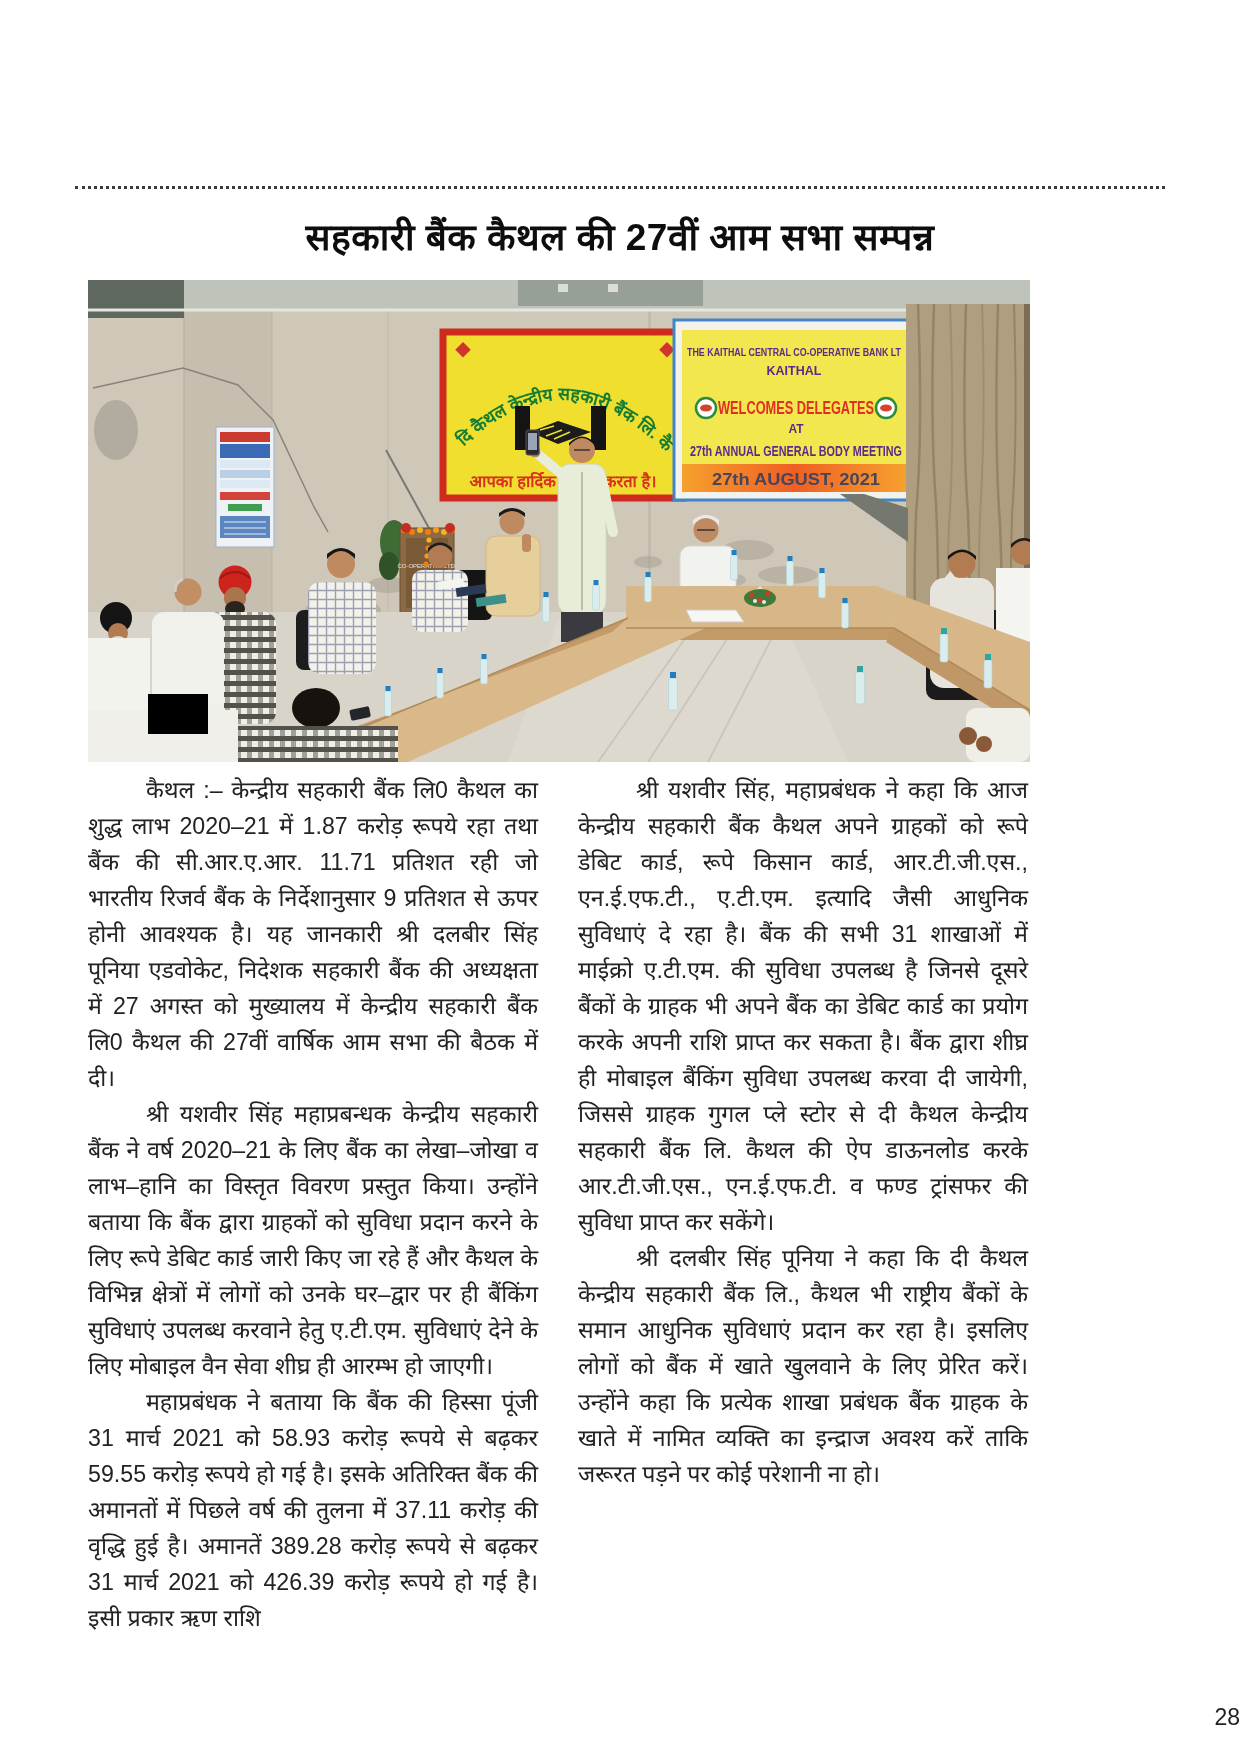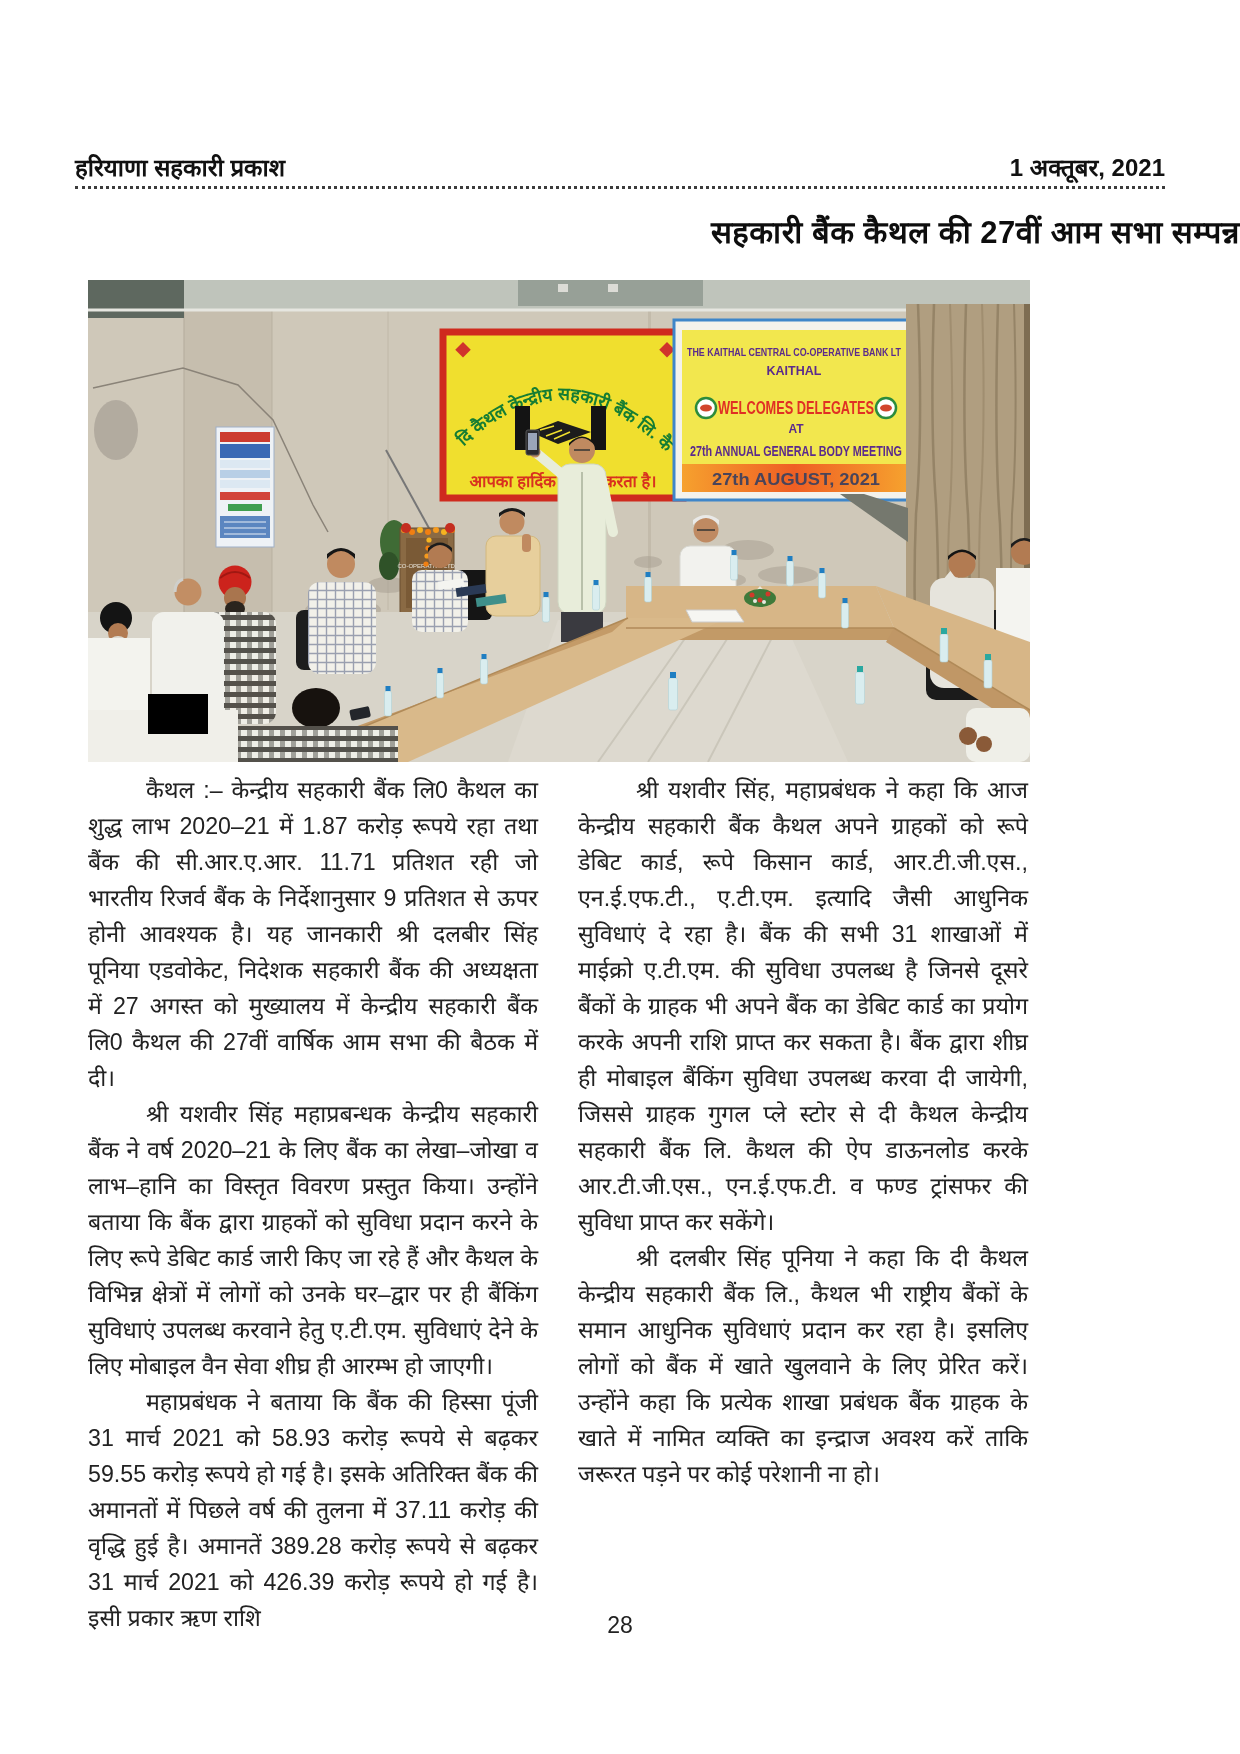--- a/index.html
+++ b/index.html
@@ -10,49 +10,45 @@
   .masthead{
     position:absolute;top:150px;left:75px;width:1090px;
     display:flex;justify-content:space-between;align-items:baseline;
     font-size:24px;font-weight:bold;color:#111;
   }
   .rule{
     position:absolute;top:186px;left:75px;width:1090px;height:0;
     border-bottom:3px dotted #3c3c3c;
   }
   .headline{
-    position:absolute;top:210px;left:0;width:100%;text-align:right;
-    font-size:31px;font-weight:bold;color:#0d0d0d;letter-spacing:.5px;
+    position:absolute;top:210px;left:0;width:100%;text-align:center;
+    font-size:37px;font-weight:bold;color:#0d0d0d;letter-spacing:.5px;
   }
   .photo{
     position:absolute;top:280px;left:88px;width:942px;height:482px;
     background:#cfc8b9;
   }
   .photo svg{display:block;}
   .columns{
     position:absolute;top:772px;left:88px;width:940px;
     display:flex;gap:40px;
   }
   .col{width:450px;font-size:23.2px;line-height:36px;text-align:justify;color:#222;}
   .col p{margin:0;text-indent:58px;}
   .col p.cont{text-indent:0;}
   .pagenum{
-    position:absolute;top:1612px;left:0;width:100%;text-align:center;
+    position:absolute;top:1704px;left:0;width:100%;text-align:right;
     font-size:23px;color:#222;
   }
 </style>
 </head>
 <body>
 
 <div class="page">
 
-  <div class="masthead">
-    <span>हरियाणा सहकारी प्रकाश</span>
-    <span>1 अक्तूबर, 2021</span>
-  </div>
   <div class="rule"></div>
 
   <div class="headline">सहकारी बैंक कैथल की 27वीं आम सभा सम्पन्न</div>
 
   <div class="photo">
     <svg width="942" height="482" viewBox="0 0 942 482" xmlns="http://www.w3.org/2000/svg">
       <defs>
         <pattern id="plaid" width="11" height="11" patternUnits="userSpaceOnUse">
           <rect width="11" height="11" fill="#efeee7"></rect>
           <rect y="5" width="11" height="5" fill="#54514b"></rect>

